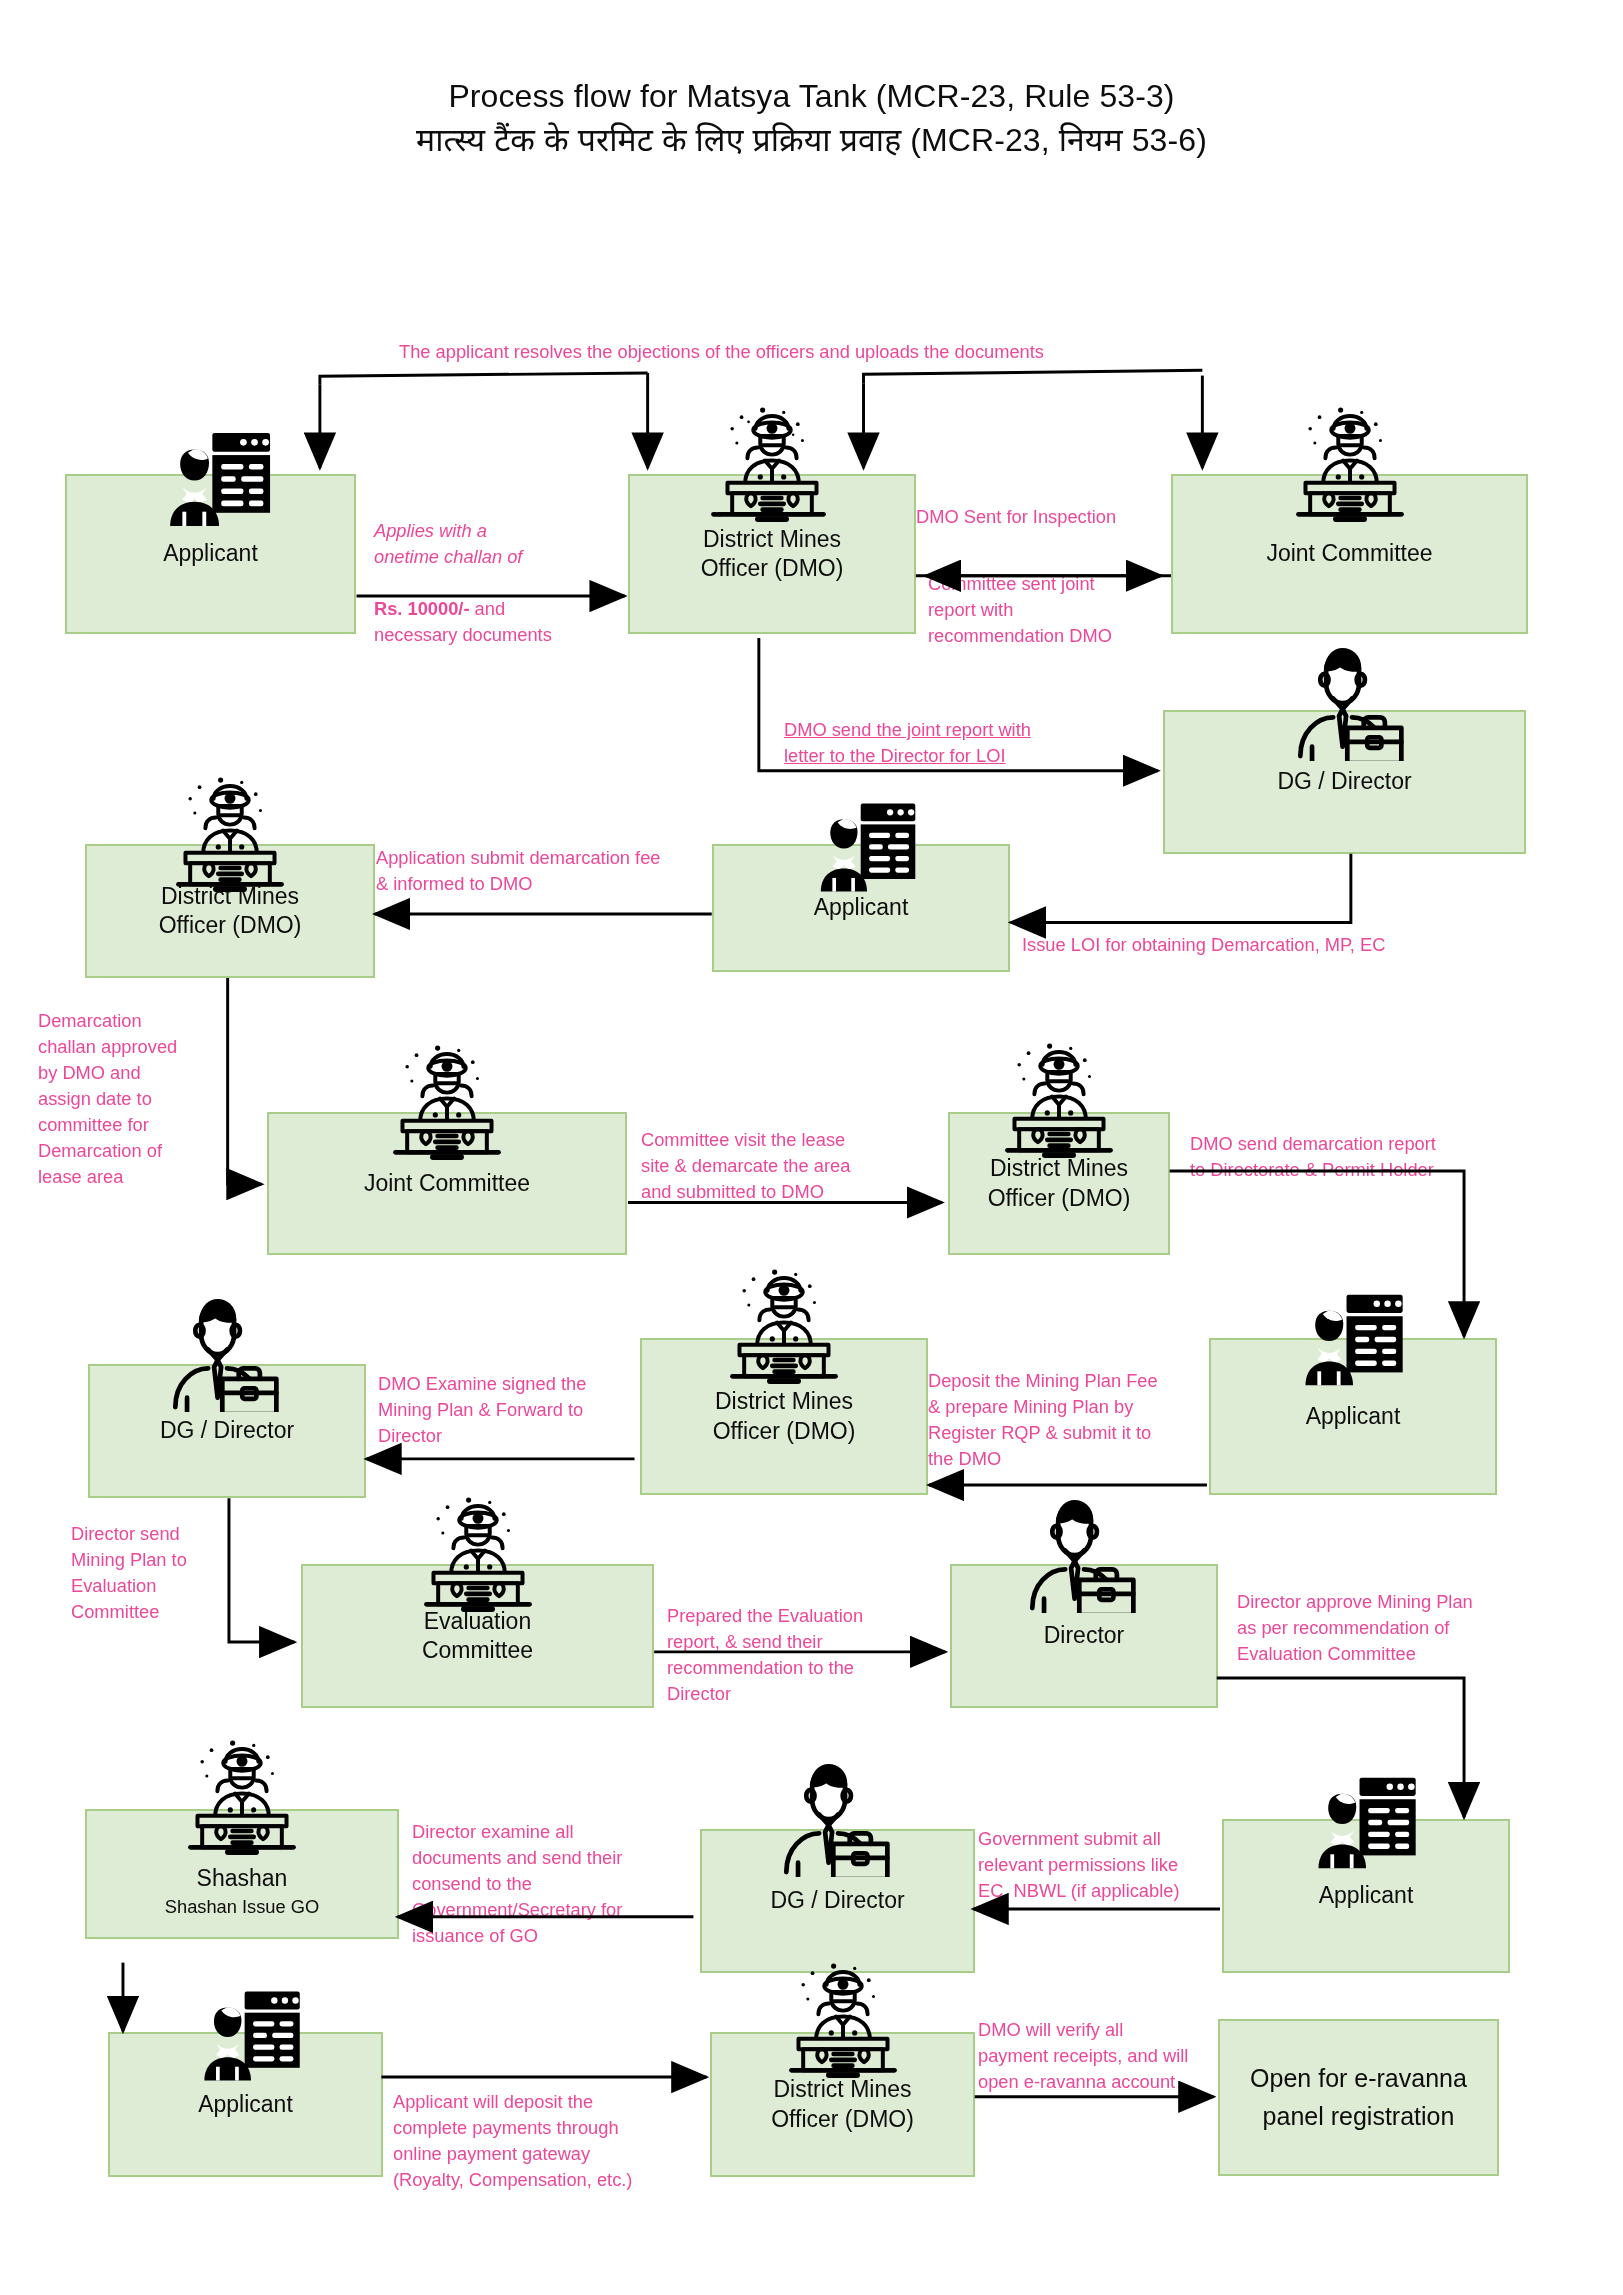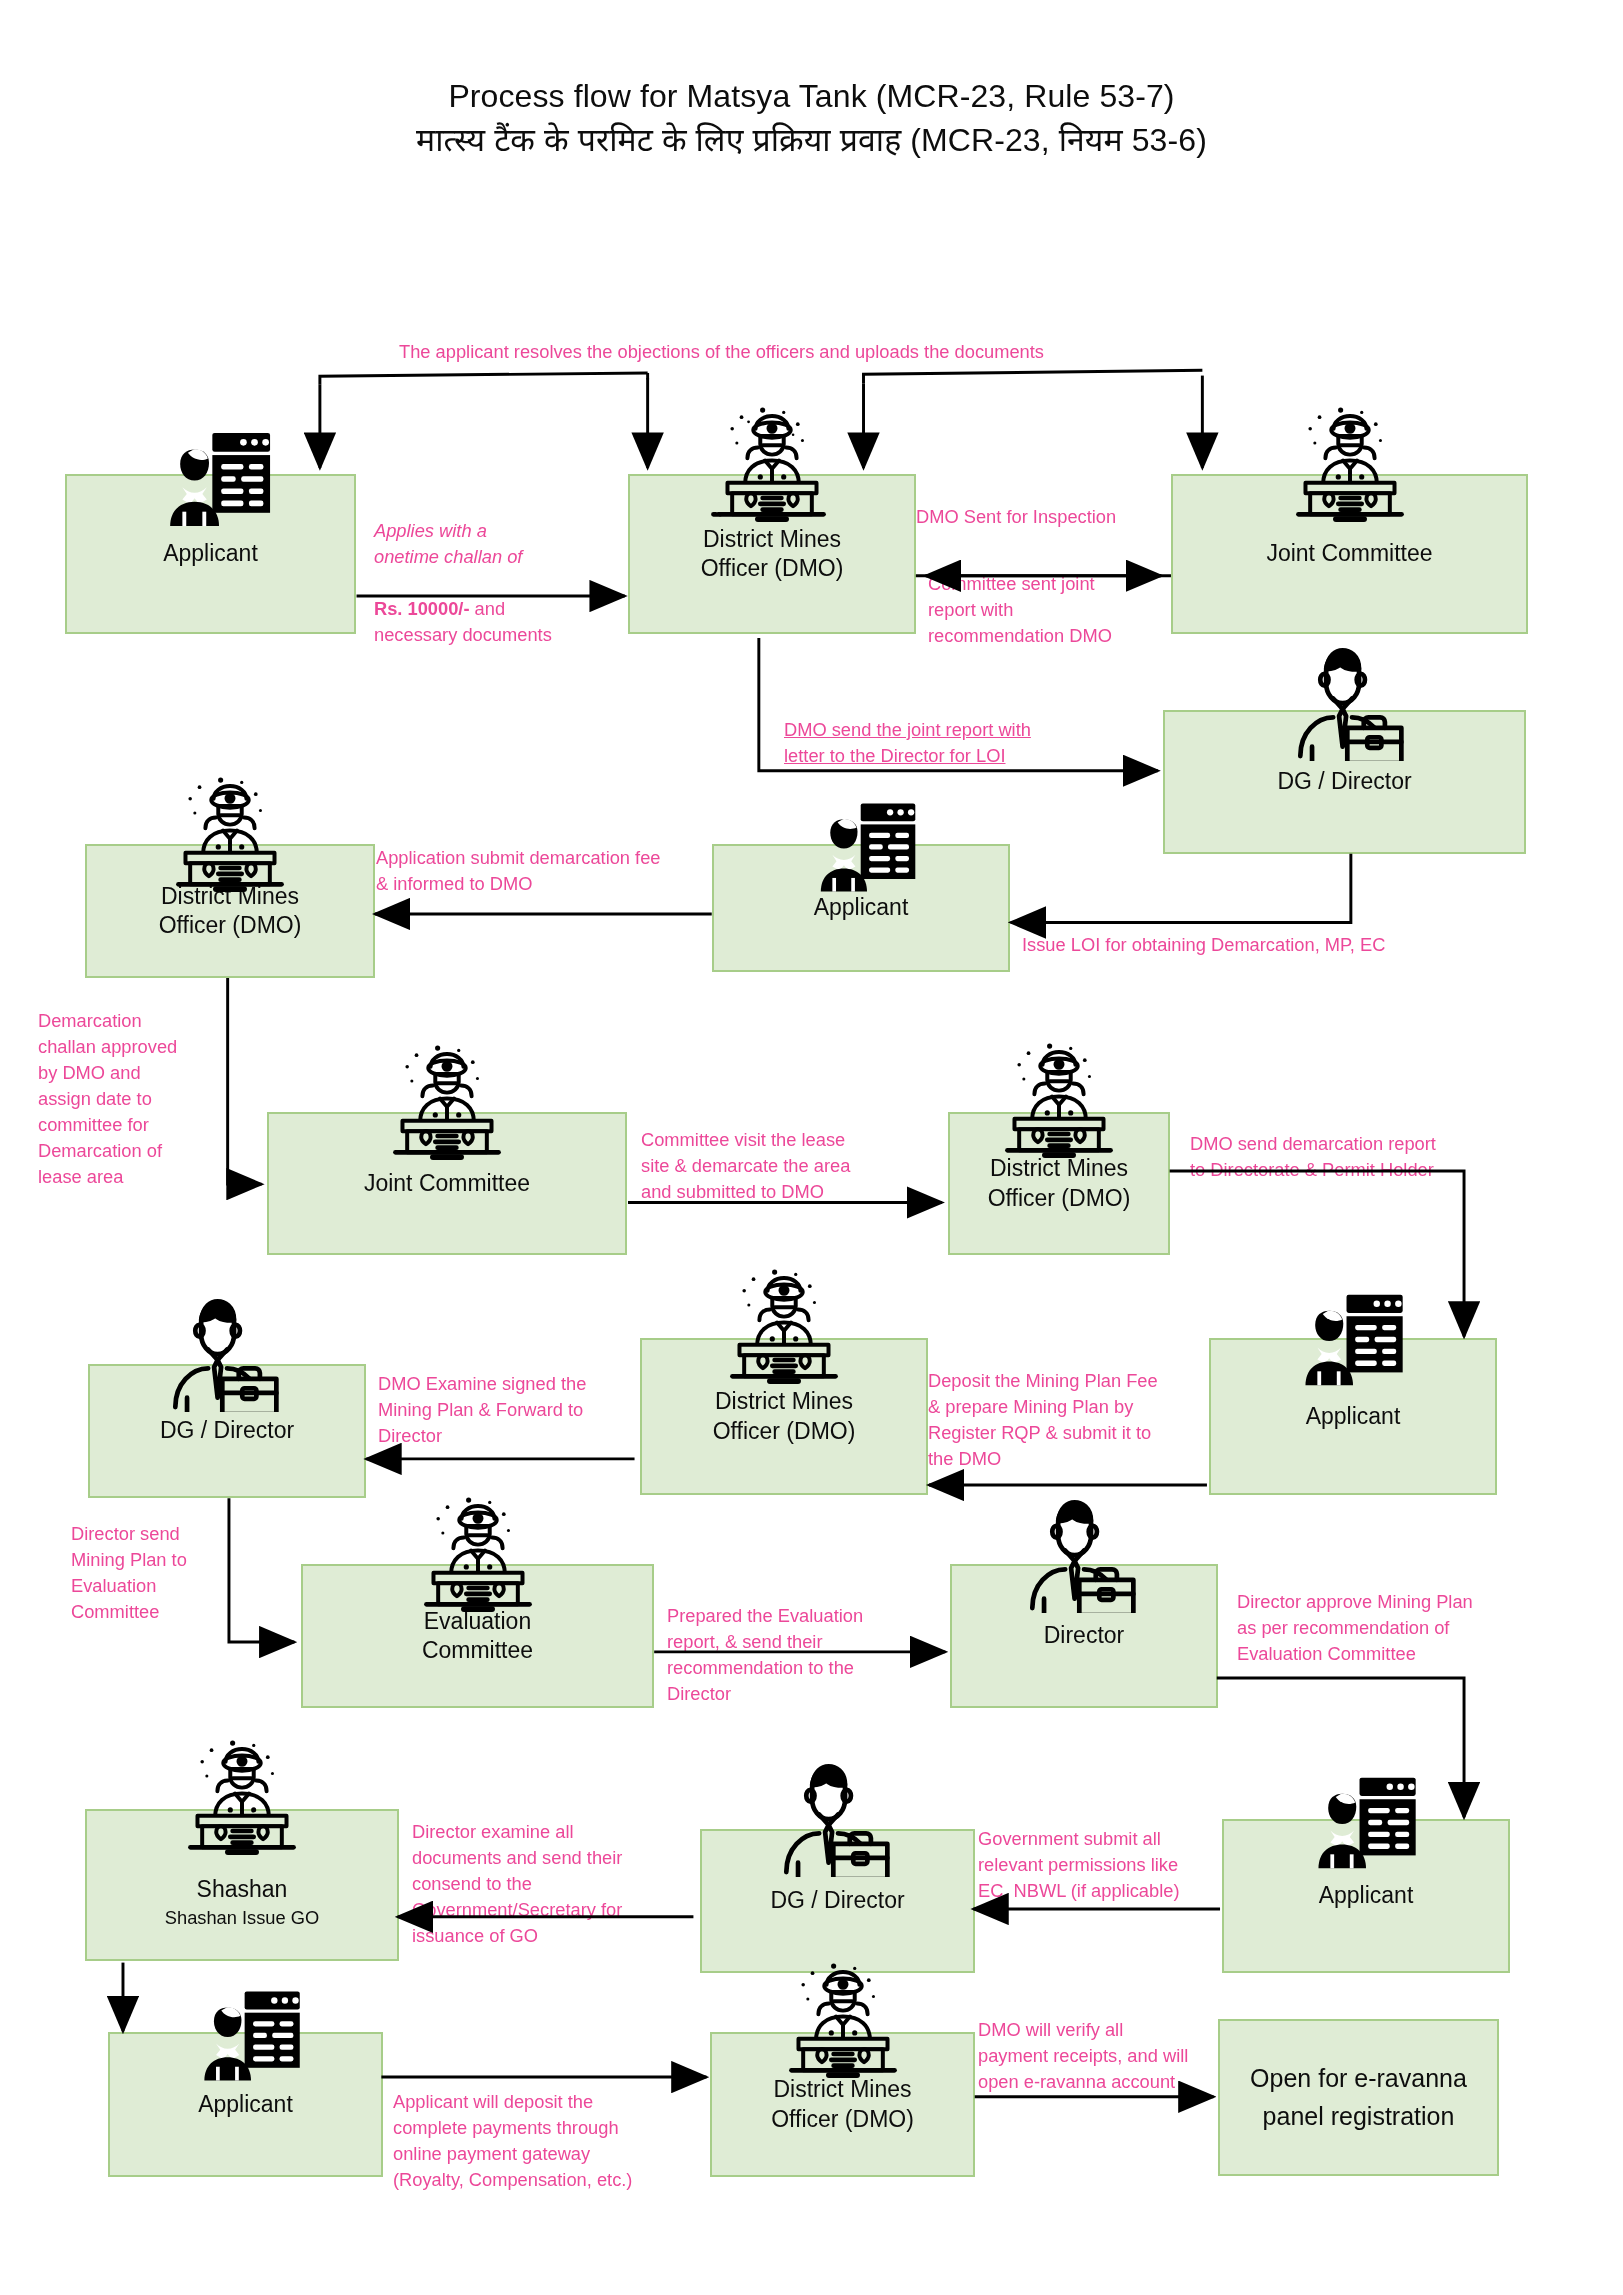--- a/index.html
+++ b/index.html
@@ -29,21 +29,21 @@
 
   
   #wires{position:absolute;left:0;top:0;width:1623px;height:2295px;z-index:1;}
 </style>
 </head>
 <body>
 
 <div id="canvas">
 
   <div class="title-wrap">
-    <div class="title-en">Process flow for Matsya Tank (MCR-23, Rule 53-7)</div>
+    <div class="title-en">Process flow for Matsya Tank (MCR-23, Rule 53-3)</div>
     <div class="title-hi">मात्स्य टैंक के परमिट के लिए प्रक्रिया प्रवाह (MCR-23, नियम 53-6)</div>
   </div>
 
   <svg id="wires" viewBox="0 0 2481 3508" xmlns="http://www.w3.org/2000/svg">
     <defs>
       <marker id="ah" markerWidth="13" markerHeight="11" refX="12" refY="5.5" orient="auto" markerUnits="strokeWidth">
         <path d="M0,0 L13,5.5 L0,11 z" fill="#000"></path>
       </marker>
       <marker id="ah2" markerWidth="13" markerHeight="11" refX="12" refY="5.5" orient="auto" markerUnits="strokeWidth">
         <path d="M0,0 L13,5.5 L0,11 z" fill="#000"></path>
@@ -577,21 +577,21 @@
         <path d="M70 72v-5a4 4 0 0 1 4-4h10a4 4 0 0 1 4 4v5"></path>
         <path d="M56 84h46"></path>
             <rect x="73" y="80" width="12" height="9" rx="2"></rect>
         <path d="M26 88v12"></path>
       </g>
         </svg>
     </span>
     <span class="nlabel">DG / Director</span>
   </div>
 
-  <div class="node" style="left:85px;top:1809px;width:314px;height:152px;">
+  <div class="node" style="left:85px;top:1809px;width:314px;height:130px;">
     <span class="nicon" style="top:-73px;">
       <svg width="164" height="118" viewBox="0 0 140 100">
           <g fill="none" stroke="#000" stroke-width="3.4" stroke-linecap="round" stroke-linejoin="round">
         <ellipse cx="70" cy="21" rx="16" ry="6.5"></ellipse>
             <path d="M56 20a14 11 0 0 1 28 0"></path>
         <circle cx="70" cy="19.5" r="3" fill="#000"></circle>
         <path d="M60 26h20v7a10 9 0 0 1-20 0z"></path>
             <path d="M62 34h16"></path>
         <path d="M49 45c0-6 4-9 9-9M91 45c0-6-4-9-9-9"></path>
         <path d="M47 67c0-12 8-20 23-20s23 8 23 20"></path>

